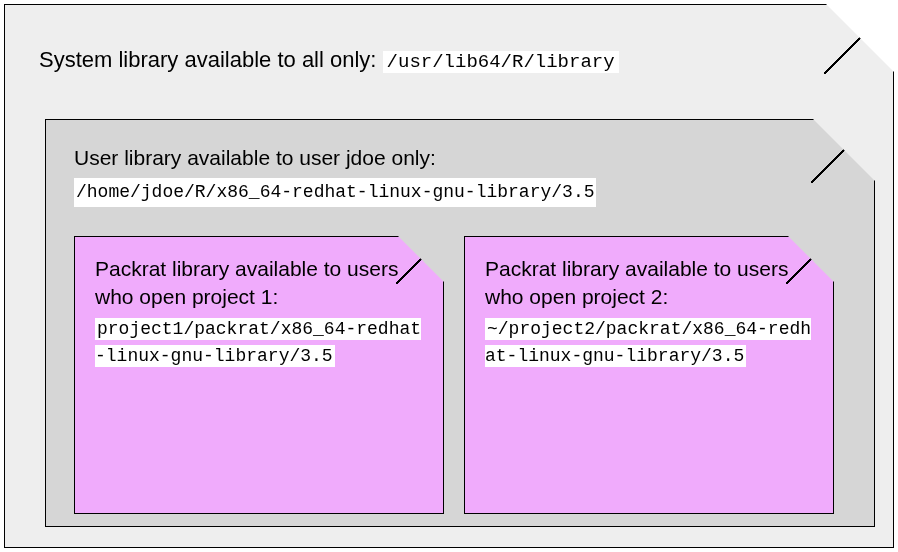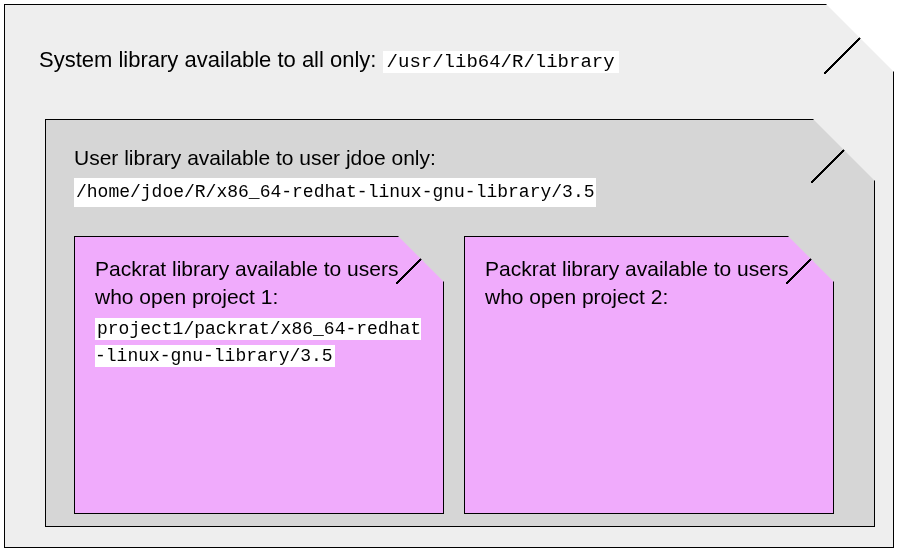--- a/index.html
+++ b/index.html
@@ -129,16 +129,19 @@
       <div class="notch-line"></div>
       <div class="lbl lbl-proj">Packrat library available to users who open project 1:</div>
       <div class="path-wrap">
         <span class="path path-proj">project1/packrat/x86_64-redhat-linux-gnu-library/3.5</span>
       </div>
     </div>
 
     <div class="card proj p2 notch-tr">
       <div class="notch-line"></div>
       <div class="lbl lbl-proj">Packrat library available to users who open project 2:</div>
+      <div class="path-wrap">
+        <span class="path path-proj">~/project2/packrat/x86_64-redhat-linux-gnu-library/3.5</span>
+      </div>
     </div>
 
   </div>
 </div>
 
 </body></html>

